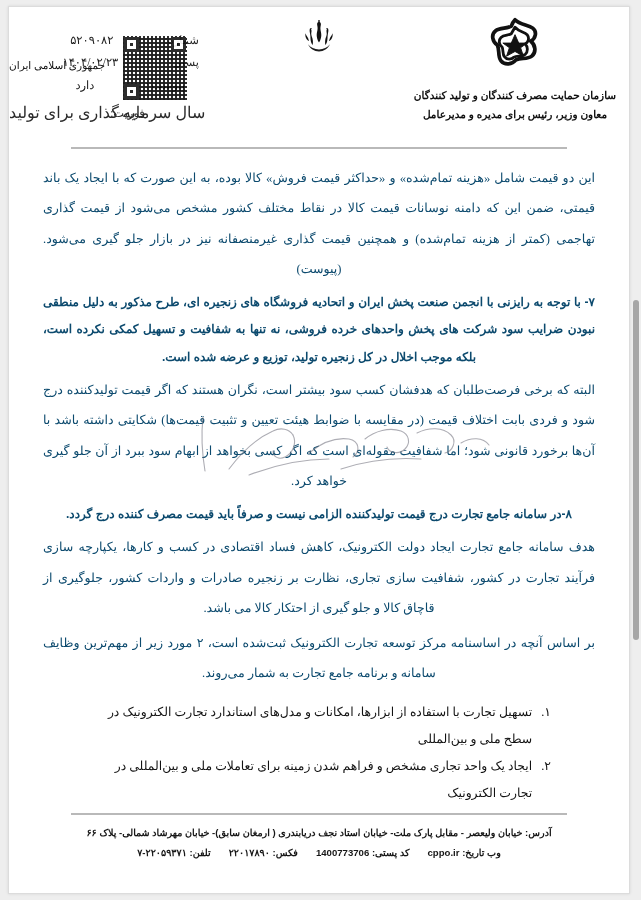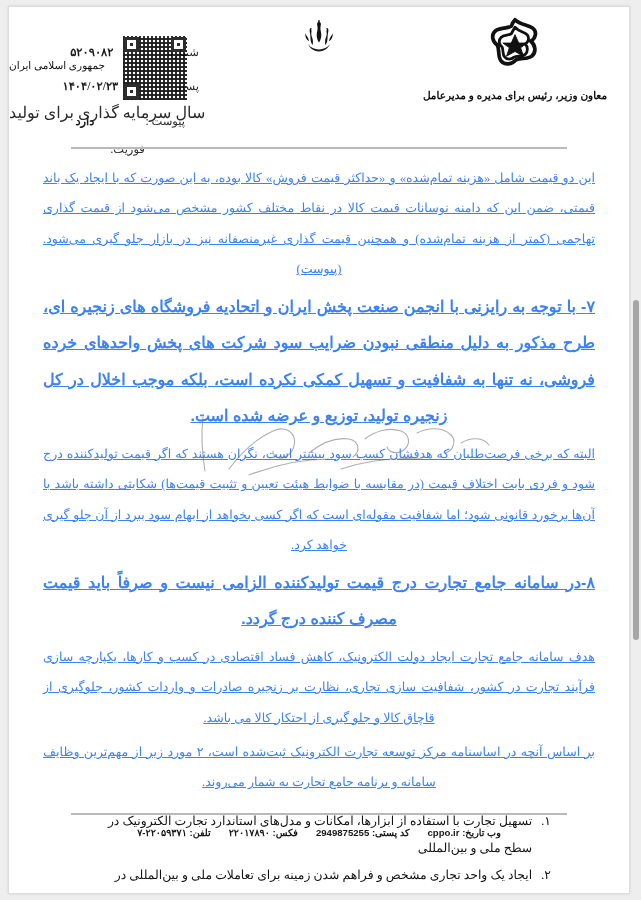--- a/index.html
+++ b/index.html
@@ -52,21 +52,21 @@
     display: flex;
     justify-content: flex-start;
     align-items: baseline;
     gap: 7px;
     font-size: 11.5px;
     line-height: 1.95;
     color: #1b1b1b;
     white-space: nowrap;
   }
   .meta-label { color: #2a2a2a; padding-left: 44px; }
-  .meta-value { font-weight: bold; letter-spacing: 0.3px; margin-top: 12px; }
+  .meta-value { font-weight: normal; letter-spacing: 0.3px; }
   .meta-row.indent { padding-right: 14px; }
   .meta-row.urgency { padding-right: 34px; margin-top: 6px; justify-content: center; }
   .meta-row.urgency .meta-label { font-weight: normal; }
 
   
   .qr {
     position: absolute;
     right: 442px;
     top: 29px;
     width: 64px;
@@ -157,31 +157,30 @@
   .hrule.top { top: 140px; }
 
   
   .body-area {
     position: relative;
     padding: 18px 34px 0 34px;
   }
   p.para {
     font-size: 12.6px;
     line-height: 2.42;
-    color: #3b82f6;
+    color: #0c4a6e;
     text-align: justify;
     text-align-last: center;
     margin-bottom: 4px;
     font-family: "Liberation Serif", "DejaVu Serif", serif;
-    text-decoration: underline;
   }
   p.para.bold {
     font-weight: bold;
     font-family: "Liberation Sans", sans-serif;
-    font-size: 16px;
+    font-size: 12px;
     line-height: 2.28;
   }
   p.para.tight { margin-bottom: 1px; }
 
   ol.list {
     list-style: none;
     margin: 10px 44px 8px 44px;
   }
   ol.list li {
     font-size: 12.4px;
@@ -328,20 +327,21 @@
         <div class="org-logo">
           <svg viewBox="0 0 60 60" width="56" height="58" aria-hidden="true">
             <g fill="#111" stroke="#111" stroke-width="1">
               <path d="M30 4 C36 10 44 9 49 13 C54 17 52 24 47 27 C52 31 53 39 48 43 C43 47 36 44 31 47 C27 52 19 53 15 48 C11 43 14 36 11 31 C6 28 4 20 9 16 C14 12 21 14 26 11 C27 8 28 6 30 4 Z" fill="none" stroke-width="4" stroke-linejoin="round"></path>
               <path d="M30 12 C34 17 40 17 43 20 C46 24 44 28 41 30 C44 33 44 38 41 41 C37 44 32 42 29 44 C26 47 21 47 19 44 C16 41 18 36 16 33 C13 31 12 26 15 23 C18 20 23 21 26 19 Z" fill="none" stroke-width="3" stroke-linejoin="round"></path>
               <polygon points="30,20 34,29 43,29 36,34 39,43 30,38 21,43 24,34 17,29 26,29"></polygon>
             </g>
           </svg>
         </div>
         <div class="org-title">
+          <div>سازمان حمایت مصرف کنندگان و تولید کنندگان</div>
           <div>معاون وزیر، رئیس برای مدیره و مدیرعامل</div>
         </div>
       </div>
 
       <div class="hrule top"></div>
     </div>
 
     <div class="body-area">
       <p class="para">این دو قیمت شامل «هزینه تمام‌شده» و «حداکثر قیمت فروش» کالا بوده، به این صورت که با ایجاد یک باند قیمتی، ضمن این که دامنه نوسانات قیمت کالا در نقاط مختلف کشور مشخص می‌شود از قیمت گذاری تهاجمی (کمتر از هزینه تمام‌شده) و همچنین قیمت گذاری غیرمنصفانه نیز در بازار جلو گیری می‌شود. (پیوست)</p>
       <p class="para bold">۷- با توجه به رایزنی با انجمن صنعت پخش ایران و اتحادیه فروشگاه های زنجیره ای، طرح مذکور به دلیل منطقی نبودن ضرایب سود شرکت های پخش واحدهای خرده فروشی، نه تنها به شفافیت و تسهیل کمکی نکرده است، بلکه موجب اخلال در کل زنجیره تولید، توزیع و عرضه شده است.</p>
@@ -375,28 +375,29 @@
           <path d="M272 34 C282 28 294 28 300 36"></path>
           <path d="M60 66 C86 56 112 50 140 50"></path>
           <path d="M152 60 C176 52 204 48 232 50"></path>
         </g>
       </svg>
     </div>
 
 
     <div class="hrule bottom"></div>
     <div class="footer">
+      <div>آدرس: خیابان ولیعصر - مقابل پارک ملت- خیابان استاد نجف دریابندری ( ارمغان سابق)- خیابان مهرشاد شمالی- پلاک ۶۶</div>
       <div class="contact">
         <span>
           <span>وب تاریخ:</span>
           <span class="ltr">cppo.ir</span>
         </span>
         <span>
           <span>کد پستی:</span>
-          <span>2949875255</span>
+          <span>1400773706</span>
         </span>
         <span>
           <span>فکس:</span>
           <span>۲۲۰۱۷۸۹۰</span>
         </span>
         <span>
           <span>تلفن:</span>
           <span>۲۲۰۵۹۳۷۱-۷</span>
         </span>
       </div>

